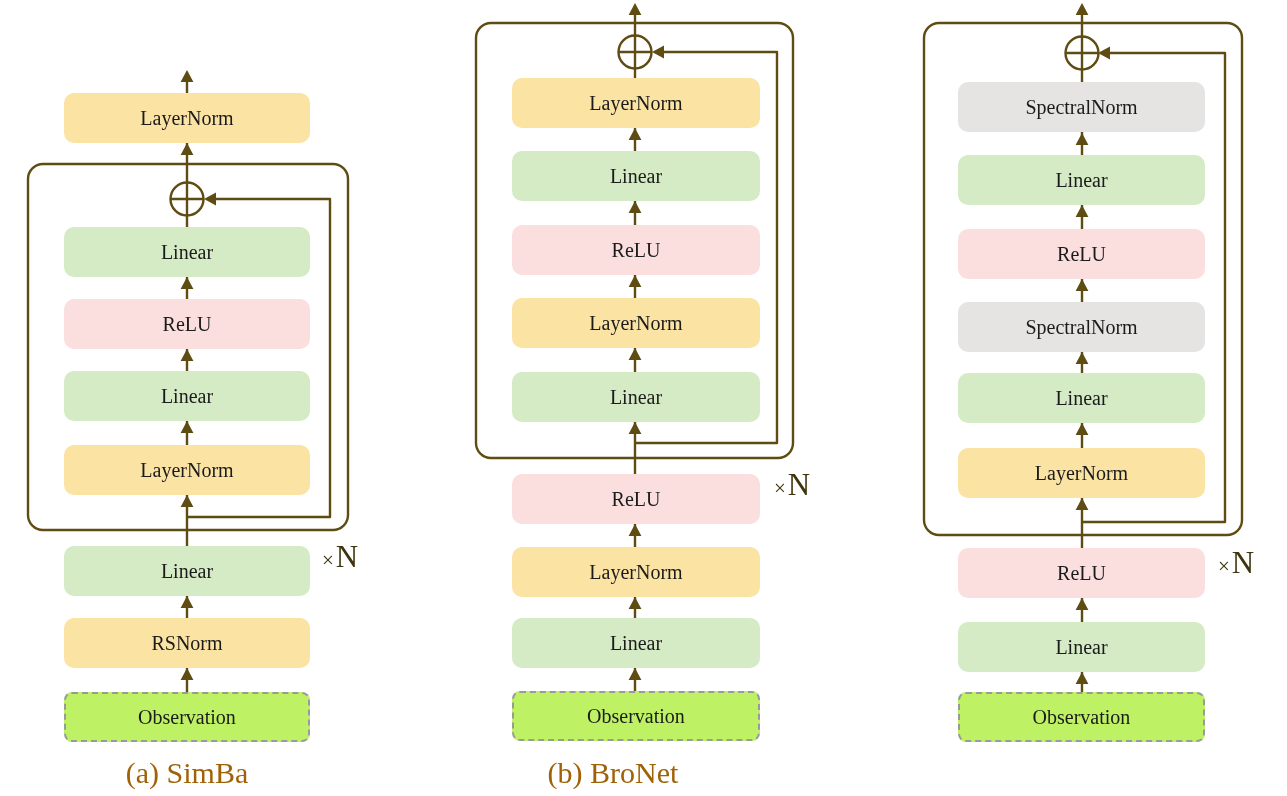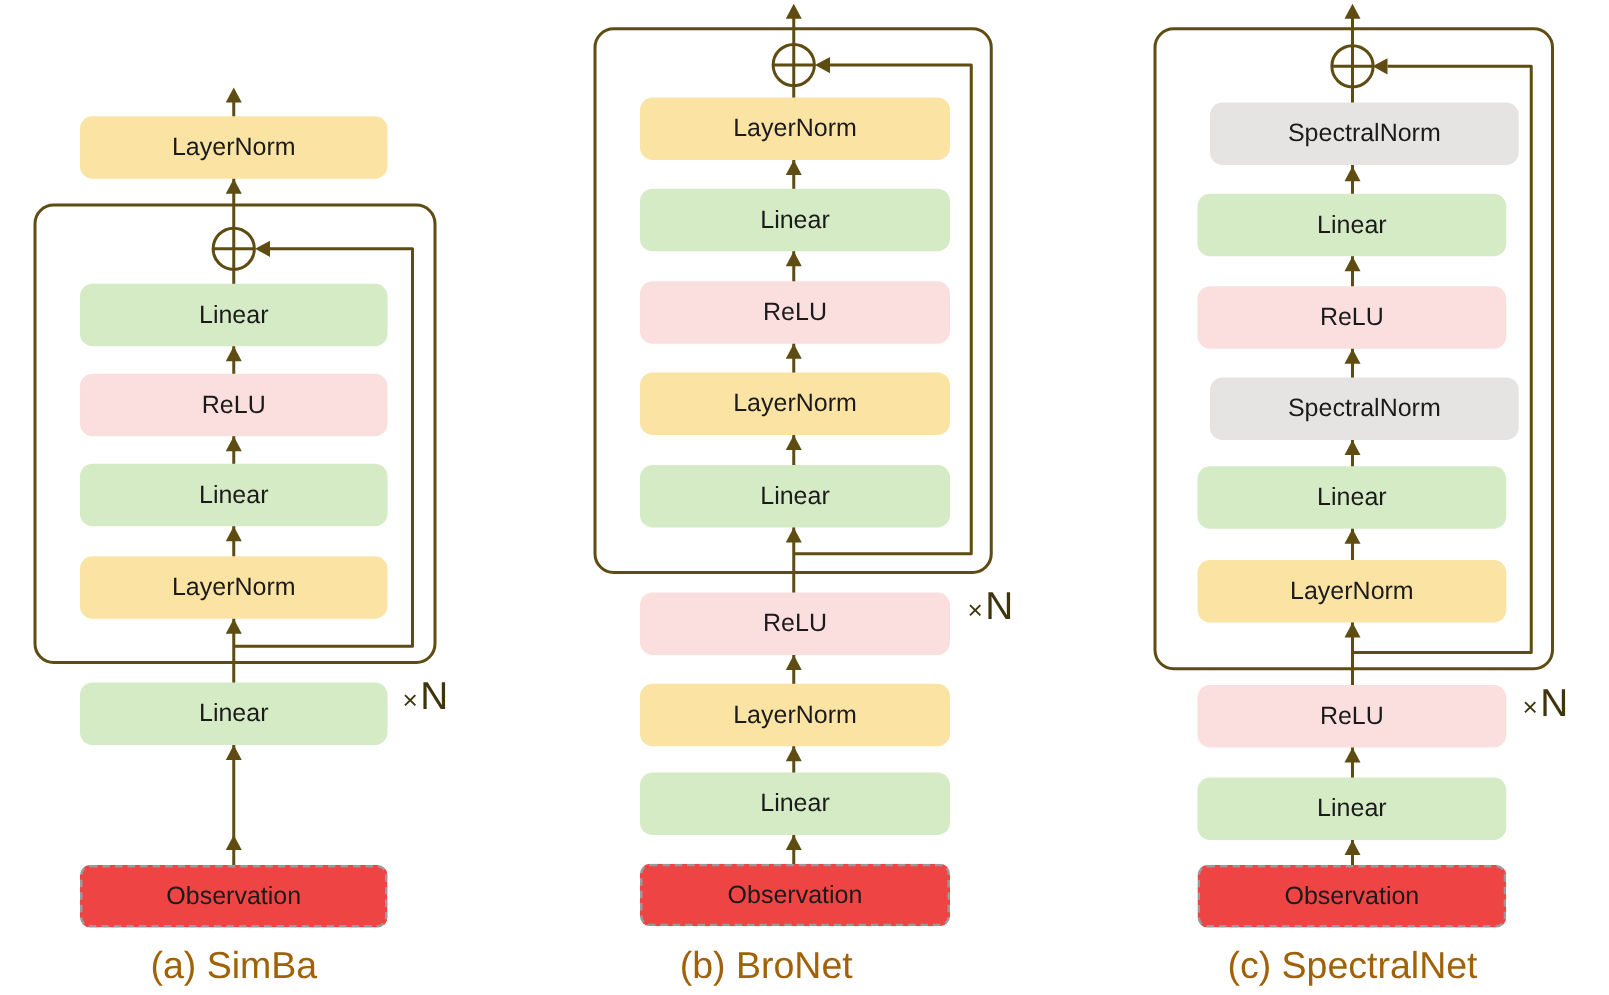--- a/index.html
+++ b/index.html
@@ -1,31 +1,31 @@
 <!DOCTYPE html>
 <html style="--line: #5e4c12; --norm-yellow: #fbe3a4; --linear-green: #d4ebc5; --relu-pink: #fbdfdf; --spectral-gray: #e5e4e3; --observation-border: #9a9a9a; --repeat-text: #3e350e; --text: #1b1b1b;"><head>
 <meta charset="utf-8">
 <style>
   html,body{margin:0;padding:0;background:#fff;}
   .canvas{
     position:relative;width:1287px;height:796px;background:#fff;
-    font-family:Liberation Sans, sans-serif;overflow:hidden;
+    font-family:Liberation Serif, serif;overflow:hidden;
   }
   .layer-svg{position:absolute;left:0;top:0;z-index:1;}
   .block{
     position:absolute;height:50px;border-radius:10px;z-index:2;
     display:flex;align-items:center;justify-content:center;
     font-size:20px;color:#1b1b1b;box-sizing:border-box;
   }
   .b-norm{background:var(--norm-yellow,#fbe3a4);}
   .b-linear{background:var(--linear-green,#d4ebc5);}
   .b-relu{background:var(--relu-pink,#fbdfdf);}
-  .b-spectral{background:var(--spectral-gray,#e5e4e3);margin-left:10px;}
+  .b-spectral{background:var(--spectral-gray,#e5e4e3);}
   .b-obs{
-    background:#ef4444;border:2px dashed var(--observation-border,#9a9a9a);
+    background:#bef264;border:2px dashed var(--observation-border,#9a9a9a);
     border-radius:8px;
   }
   .caption{
     position:absolute;z-index:2;width:300px;text-align:center;
     font-size:30px;color:#a16207;
   }
   .xn{
     position:absolute;z-index:2;display:flex;align-items:baseline;
     color:var(--repeat-text,#3e350e);line-height:1;
   }
@@ -109,20 +109,21 @@
       </g>
     </g>
   </svg>
 
   <div class="block b-norm" style="left:64px;top:93px;width:246px">LayerNorm</div>
   <div class="block b-linear" style="left:64px;top:227px;width:246px">Linear</div>
   <div class="block b-relu" style="left:64px;top:299px;width:246px">ReLU</div>
   <div class="block b-linear" style="left:64px;top:371px;width:246px">Linear</div>
   <div class="block b-norm" style="left:64px;top:445px;width:246px">LayerNorm</div>
   <div class="block b-linear" style="left:64px;top:546px;width:246px">Linear</div>
+  <div class="block b-norm" style="left:64px;top:618px;width:246px">RSNorm</div>
   <div class="block b-obs" style="left:64px;top:692px;width:246px">Observation</div>
   <div class="xn" style="left:322px;top:541px">
     <span class="t">×</span>
     <span class="n">N</span>
   </div>
   <div class="caption" style="left:37px;top:756px">(a) SimBa</div>
 
   <div class="block b-norm" style="left:512px;top:78px;width:248px">LayerNorm</div>
   <div class="block b-linear" style="left:512px;top:151px;width:248px">Linear</div>
   <div class="block b-relu" style="left:512px;top:225px;width:248px">ReLU</div>
@@ -144,15 +145,14 @@
   <div class="block b-spectral" style="left:958px;top:302px;width:247px">SpectralNorm</div>
   <div class="block b-linear" style="left:958px;top:373px;width:247px">Linear</div>
   <div class="block b-norm" style="left:958px;top:448px;width:247px">LayerNorm</div>
   <div class="block b-relu" style="left:958px;top:548px;width:247px">ReLU</div>
   <div class="block b-linear" style="left:958px;top:622px;width:247px">Linear</div>
   <div class="block b-obs" style="left:958px;top:692px;width:247px">Observation</div>
   <div class="xn" style="left:1218px;top:547px">
     <span class="t">×</span>
     <span class="n">N</span>
   </div>
-  <div class="caption" style="left:932px;top:756px">(c) SpectralNet</div>
 
 </div>
 
 </body></html>

